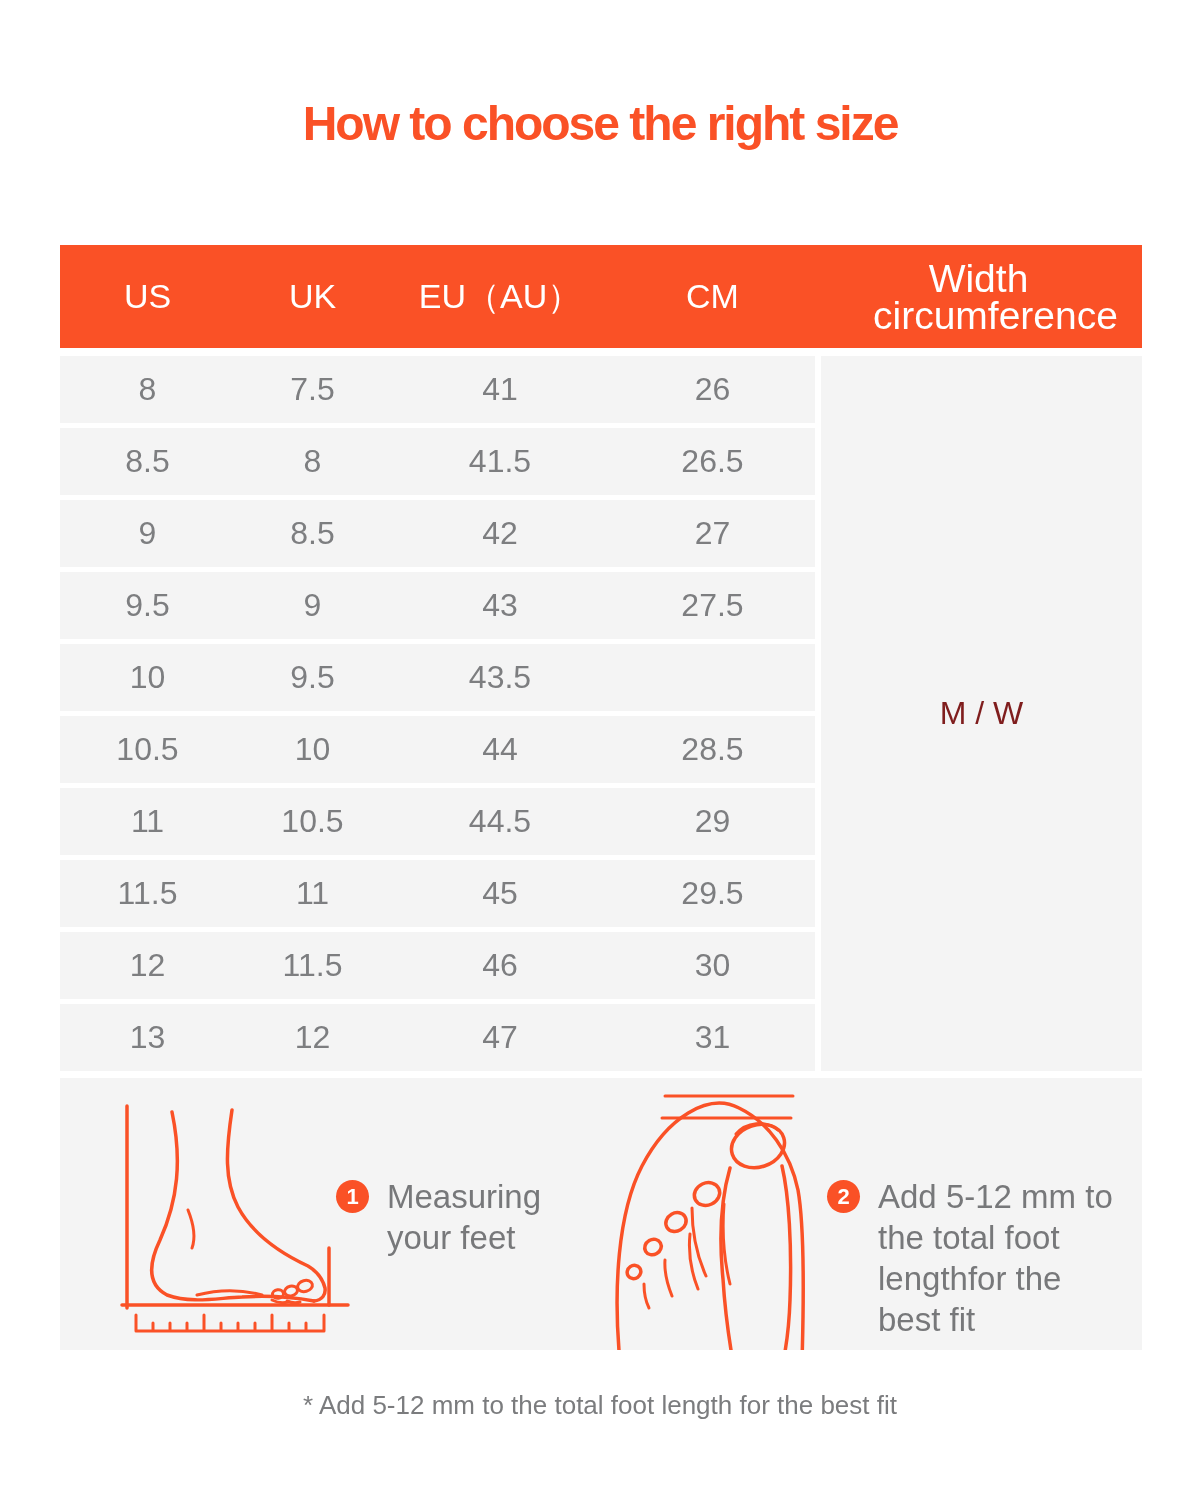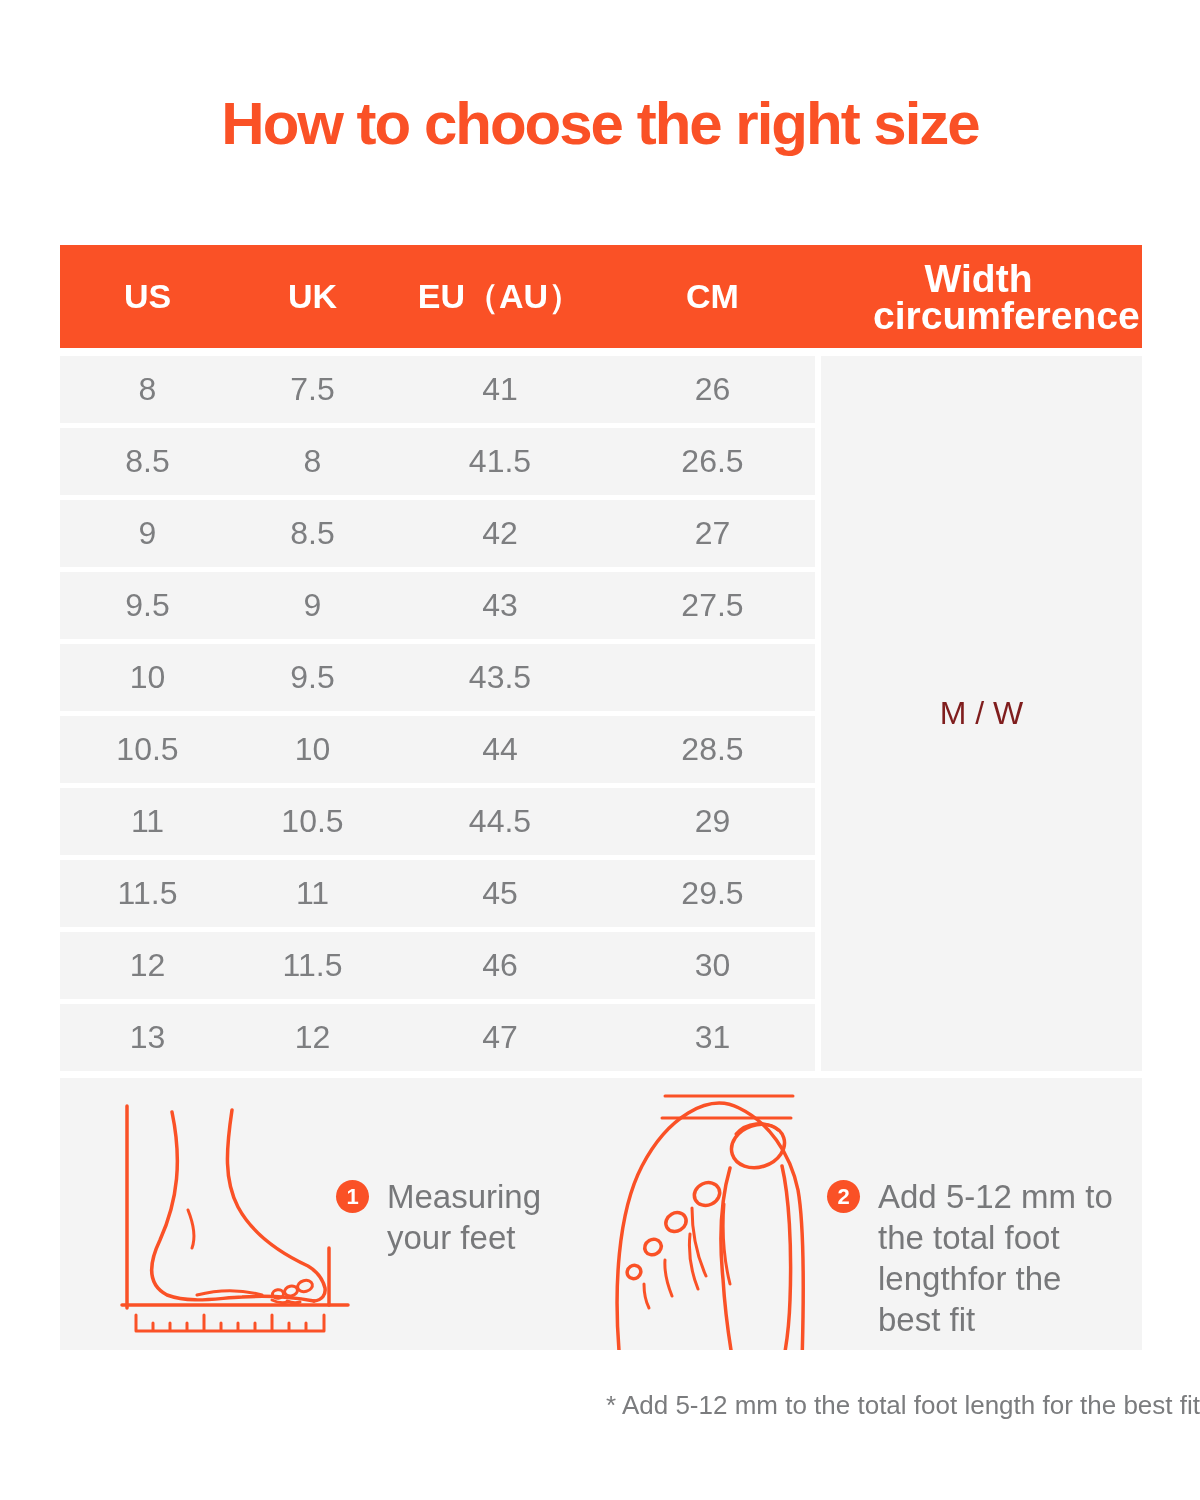--- a/index.html
+++ b/index.html
@@ -2,30 +2,30 @@
 <html><head>
 <meta charset="utf-8">
 <style>
   html,body { margin:0; padding:0; background:#fff; }
   .page {
     position:relative; width:1200px; height:1500px; background:#FFFFFF;
     font-family:"Liberation Sans", sans-serif; overflow:hidden;
   }
   .title {
     position:absolute; top:84px; left:0; width:100%; text-align:center;
-    font-size:60px; font-weight:bold; letter-spacing:-2px; color:#FA5126;
+    font-size:48px; font-weight:bold; letter-spacing:-2px; color:#FA5126;
     line-height:80px;
   }
   
   .table-header {
     position:absolute; left:60px; top:245px; width:1082px; height:103px;
     background:#FA5126; display:grid;
     grid-template-columns:175px 155px 220px 205px 327px;
     align-items:center; text-align:center;
-    color:#FFFFFF; font-weight:bold; font-size:34px;
+    color:#FFFFFF; font-weight:normal; font-size:34px;
   }
   .th-width { font-size:39px; line-height:37px; padding:0 58px; }
   .table-body {
     position:absolute; left:60px; top:356px; width:1082px; display:flex;
   }
   .body-left { width:755px; }
   .row {
     height:67px; margin-bottom:5px; background:#F4F4F4;
     display:grid; grid-template-columns:175px 155px 220px 205px;
     align-items:center; text-align:center;
@@ -47,21 +47,21 @@
   .step { position:absolute; display:flex; gap:18px; align-items:flex-start; }
   .step-1 { left:276px; top:98px; }
   .step-2 { left:767px; top:98px; }
   .step-circle {
     flex:0 0 auto; width:33px; height:33px; border-radius:50%;
     background:#FA5126; color:#FFFFFF; font-size:22px; font-weight:bold;
     display:flex; align-items:center; justify-content:center; margin-top:4px;
   }
   .step-text { font-size:33px; color:#77787A; line-height:41px; }
   .footnote {
-    position:absolute; top:1390px; left:0; width:100%; text-align:right;
+    position:absolute; top:1390px; left:0; width:100%; text-align:center;
     font-size:26px; color:#7B7C7E;
   }
   svg .stroke { fill:none; stroke:#FA5126; stroke-width:3.5; stroke-linecap:round; stroke-linejoin:round; }
   svg .stroke-thin { fill:none; stroke:#FA5126; stroke-width:3; stroke-linecap:round; stroke-linejoin:round; }
 </style>
 </head>
 <body>
 
 <div class="page">
 

